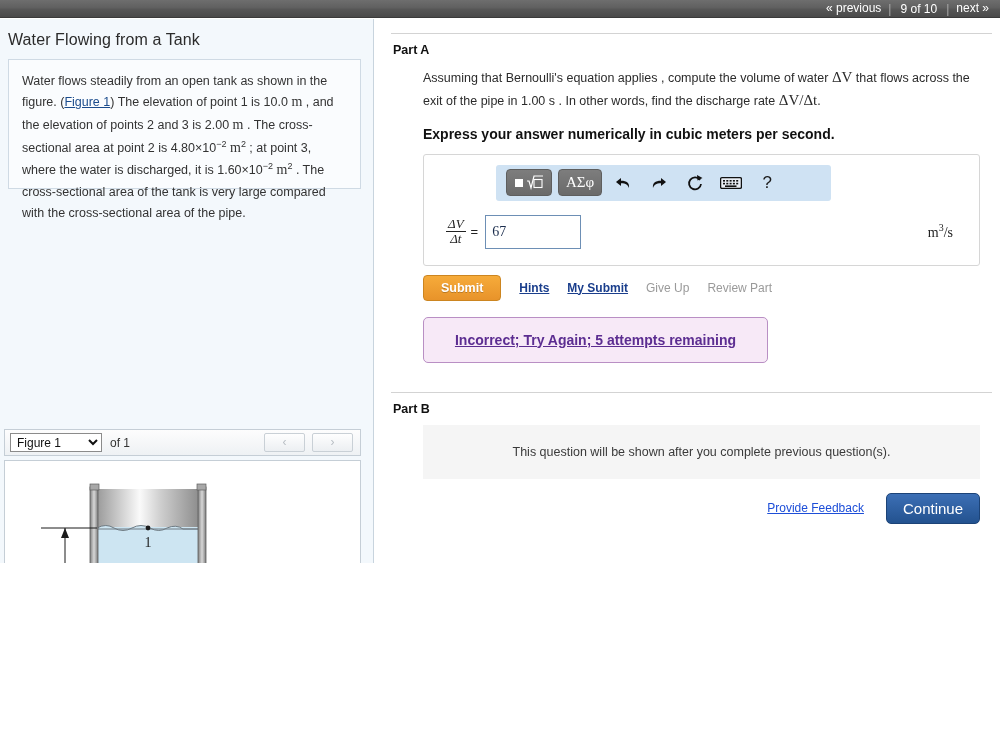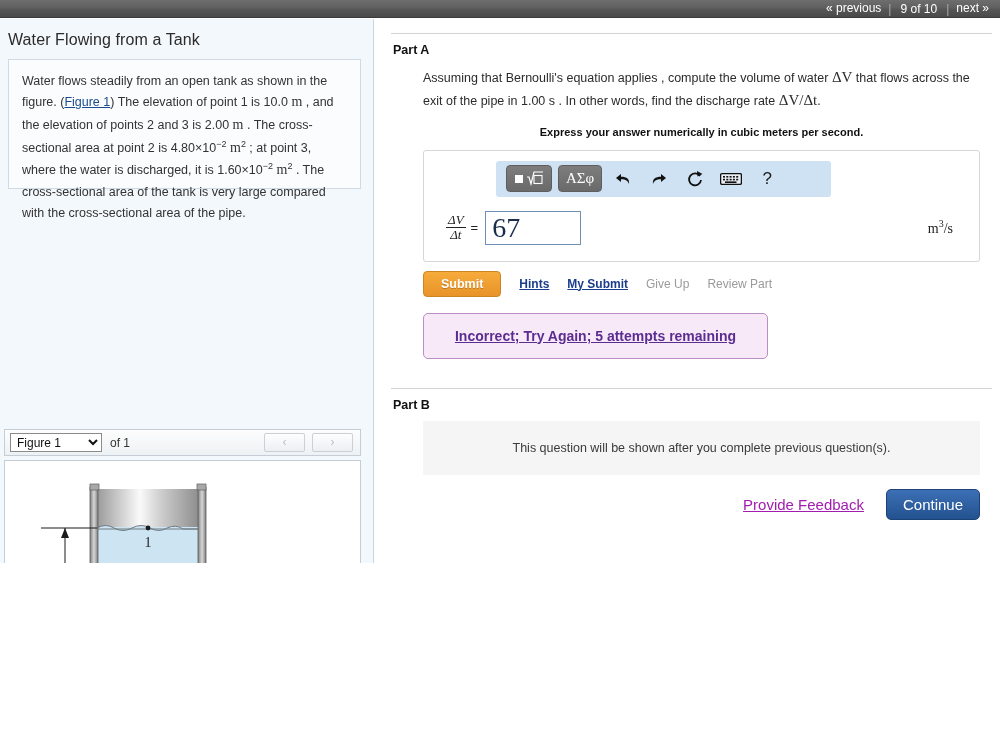--- a/index.html
+++ b/index.html
@@ -83,21 +83,21 @@
   
   #rightpanel {
     position: absolute; left: 375px; top: 19px; width: 625px; height: 711px;
     background: #ffffff; padding: 0 8px 0 16px;
   }
   .hr { height: 1px; background: #d3d3d3; margin: 14px 0 9px 0; }
   .parthead { font-size: 12.5px; font-weight: bold; color: #111; margin: 0 0 9px 2px; }
   .qtext {
     margin: 0 12px 0 32px; font-size: 12.5px; line-height: 1.55; color: #2b2b2b;
   }
-  .qbold { margin: 13px 12px 0 32px; font-size: 11px; font-weight: bold; color: #111; text-align: center; }
+  .qbold { margin: 13px 12px 0 32px; font-size: 14px; font-weight: bold; color: #111; }
 
   
   #answerbox {
     margin: 12px 12px 0 32px; border: 1px solid #d6d6d6; border-radius: 3px;
     background: #ffffff; padding: 10px 12px 14px 12px; position: relative;
     height: 112px;
   }
   #mathtoolbar {
     background: #cfe2f3; border-radius: 3px; height: 36px;
     margin: 0 0 0 60px; width: 335px;
@@ -116,21 +116,21 @@
   #ansrow { display: flex; align-items: center; margin-top: 14px; }
   .fracwrap {
     display: inline-block; font-family: "Liberation Serif", serif;
     font-size: 13px; text-align: center; line-height: 1.05; margin-left: 10px;
   }
   .fracwrap .num { border-bottom: 1px solid #222; padding: 0 2px; font-style: italic; }
   .fracwrap .den { padding: 0 2px; font-style: italic; }
   #eq { margin: 0 7px 0 5px; font-size: 13px; color: #222; }
   #ansinput {
     width: 96px; height: 34px; border: 1px solid #6d8fb5; background: #fff;
-    font-family: "Liberation Serif", serif; font-size: 28px; color: #1b2d4d;
+    font-family: "Liberation Serif", serif; font-size: 14px; color: #1b2d4d;
     padding: 0 6px; outline: none;
   }
   #units {
     margin-left: auto; margin-right: 14px;
     font-family: "Liberation Serif", serif; font-size: 14px; color: #222;
   }
 
   
   #submitrow { display: flex; align-items: center; margin: 9px 0 0 32px; gap: 0; }
   #submitbtn {
@@ -155,21 +155,21 @@
   
   #partbbox {
     margin: 0 12px 0 32px; background: #f5f5f5;
     padding: 20px 12px; text-align: center;
     font-size: 12.5px; color: #3a3a3a;
   }
   #footrow {
     display: flex; align-items: center; justify-content: flex-end;
     margin: 14px 12px 0 32px; gap: 22px;
   }
-  #feedlink { color: #a21caf; font-size: 15px; text-decoration: underline; }
+  #feedlink { color: #1d4ed8; font-size: 12px; text-decoration: underline; }
   #continuebtn {
     background: linear-gradient(to bottom,#3c6fb5,#23528f);
     border: 1px solid #1c4377; border-radius: 5px;
     color: #fff; font-size: 15px; padding: 6px 16px;
   }
 </style>
 </head>
 <body>
 
 <div id="page">

